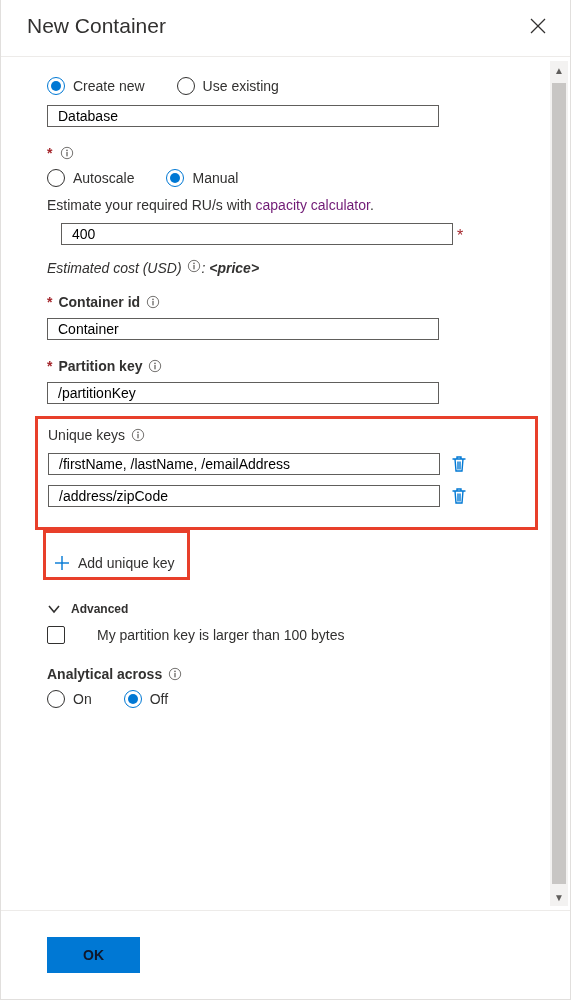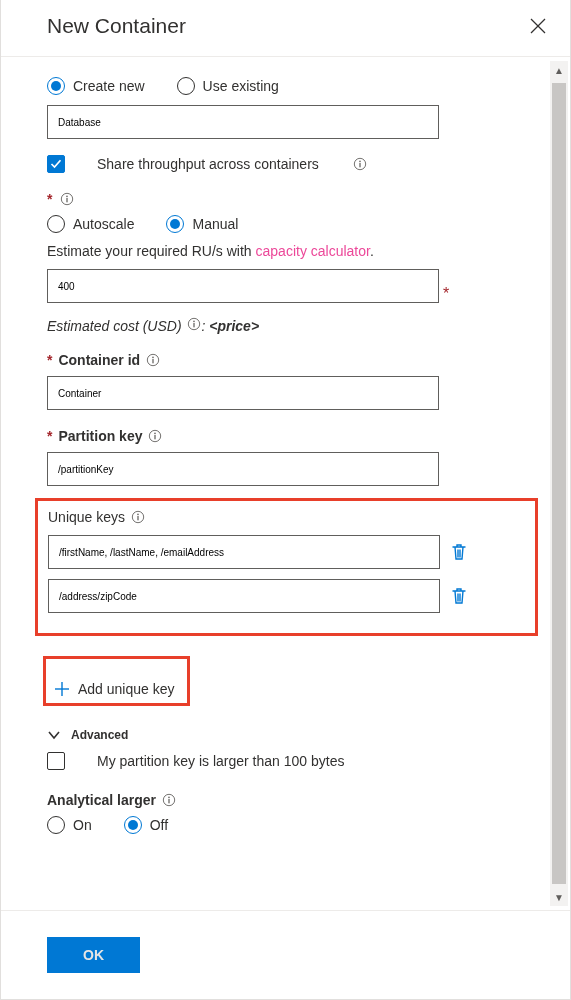--- a/index.html
+++ b/index.html
@@ -19,21 +19,21 @@
     background: #fff;
     display: flex;
     flex-direction: column;
     border: 1px solid #e1dfdd;
     border-top: none;
   }
   .header {
     display: flex;
     justify-content: space-between;
     align-items: center;
-    padding: 14px 24px 18px 46px;
+    padding: 14px 24px 18px 26px;
   }
   .header h1 {
     font-size: 21px;
     font-weight: 400;
     margin: 0;
   }
   .close-x { width:16px; height:16px; cursor:pointer; }
   .divider { height:1px; background:#edebe9; margin: 0; }
   .scroll-wrap {
     flex: 1;
@@ -87,44 +87,44 @@
     border:1px solid #323130; display:flex; align-items:center; justify-content:center;
     cursor:pointer;
   }
   .checkbox.checked { background:#0078d4; border-color:#0078d4; }
   .checkbox.checked svg { stroke:#fff; }
   .info-icon {
     width:14px; height:14px; display:inline-flex; align-items:center; justify-content:center;
     color:#605e5c; margin-left:2px;
   }
   .text-input {
-    width: 392px; height: 34px;
+    width: 392px; height: 22px;
     padding: 6px 10px;
     border: 1px solid #605e5c;
-    font-size: 10px;
+    font-size: 14px;
     font-family: inherit;
     background:#fff;
   }
   .text-input::placeholder { color:#605e5c; }
   .field-label {
     display: flex; align-items: center; gap: 4px;
     margin: 18px 0 8px 0;
     font-size: 14px;
   }
   .field-label.bold { font-weight: 600; }
   .req { color:#a4262c; margin-right:2px; }
   .after-req { color:#a4262c; margin-left:4px; font-size:16px; }
   .hint { font-size:14px; color:#323130; margin: 8px 0 10px 0; }
-  .hint a { color:#ec4899; text-decoration:none; cursor:pointer; }
+  .hint a { color:#701a75; text-decoration:none; cursor:pointer; }
   .cost-line { font-size:14px; margin: 14px 0 4px 0; font-style: italic; }
   .cost-line .price { font-weight:600; }
   .highlight-box {
     border: 3px solid #e83f2a;
     padding: 8px 20px 10px 10px;
-    margin: 12px -12px 20px -12px;
+    margin: 12px -12px 0 -12px;
   }
   .uk-title { display:flex; align-items:center; gap:4px; margin-bottom:10px; }
   .uk-row { display:flex; align-items:center; gap:10px; margin-bottom:10px; }
   .uk-row .text-input { width: 392px; }
   .trash { width:18px; height:20px; color:#0078d4; cursor:pointer; }
   .add-uk-hl {
     border: 3px solid #e83f2a;
     display:inline-flex;
     padding: 18px 6px 2px 2px;
     margin-left:-4px;
@@ -138,25 +138,25 @@
   .advanced-row {
     display:flex; align-items:center; gap:10px; margin: 22px 0 10px 0;
     cursor:pointer;
   }
   .advanced-row .chev { width:14px; height:14px; }
   .advanced-row .label { font-size:12px; font-weight:600; }
   .footer {
     padding: 26px 46px;
   }
   .ok-btn {
-    background:#0078d4; color:#e5e5e5; border:none;
+    background:#0078d4; color:#0f172a; border:none;
     padding: 10px 36px; font-size:14px; font-weight:600;
     cursor:pointer;
   }
-  .input-wrap { display:flex; align-items:flex-end; }
+  .input-wrap { display:flex; align-items:flex-end;margin-left:14px; }
 </style>
 </head>
 <body>
 
 <div class="panel">
   <div class="header">
     <h1>New Container</h1>
     <div class="close-x">
       <svg viewBox="0 0 16 16" width="16" height="16">
           <line x1="1" y1="1" x2="15" y2="15" stroke="#323130" stroke-width="1.2"></line>
@@ -179,35 +179,20 @@
         </div>
         <div class="radio">
           <span class="radio-circle"></span>
           <span>Use existing</span>
         </div>
       </div>
 
       <input class="text-input" value="Database" style="">
 
       
-      <div class="check-row" style="margin-top:16px;">
-        <div class="checkbox checked">
-          <svg viewBox="0 0 16 16" width="12" height="12">
-              <polyline points="2,8 6,12 14,3" fill="none" stroke-width="2.2"></polyline>
-            </svg>
-        </div>
-        <span>Share throughput across containers</span>
-        <span class="info-icon">
-          <svg viewBox="0 0 16 16" width="14" height="14">
-              <circle cx="8" cy="8" r="6.5" fill="none" stroke="#605e5c" stroke-width="1"></circle>
-              <circle cx="8" cy="5" r="0.9" fill="#605e5c"></circle>
-              <rect x="7.3" y="6.8" width="1.4" height="5" fill="#605e5c"></rect>
-            </svg>
-        </span>
-      </div>
 
       
       <div class="field-label bold">
         <span class="req">*</span>
         <span class="info-icon">
           <svg viewBox="0 0 16 16" width="14" height="14">
               <circle cx="8" cy="8" r="6.5" fill="none" stroke="#605e5c" stroke-width="1"></circle>
               <circle cx="8" cy="5" r="0.9" fill="#605e5c"></circle>
               <rect x="7.3" y="6.8" width="1.4" height="5" fill="#605e5c"></rect>
             </svg>
@@ -330,21 +315,21 @@
         <span class="label">Advanced</span>
       </div>
 
       <div class="check-row">
         <div class="checkbox"></div>
         <span>My partition key is larger than 100 bytes</span>
       </div>
 
       
       <div class="field-label bold" style="margin-top:22px;">
-        <span>Analytical larger</span>
+        <span>Analytical across</span>
         <span class="info-icon">
           <svg viewBox="0 0 16 16" width="14" height="14">
               <circle cx="8" cy="8" r="6.5" fill="none" stroke="#605e5c" stroke-width="1"></circle>
               <circle cx="8" cy="5" r="0.9" fill="#605e5c"></circle>
               <rect x="7.3" y="6.8" width="1.4" height="5" fill="#605e5c"></rect>
             </svg>
         </span>
       </div>
       <div class="radio-row">
         <div class="radio">

